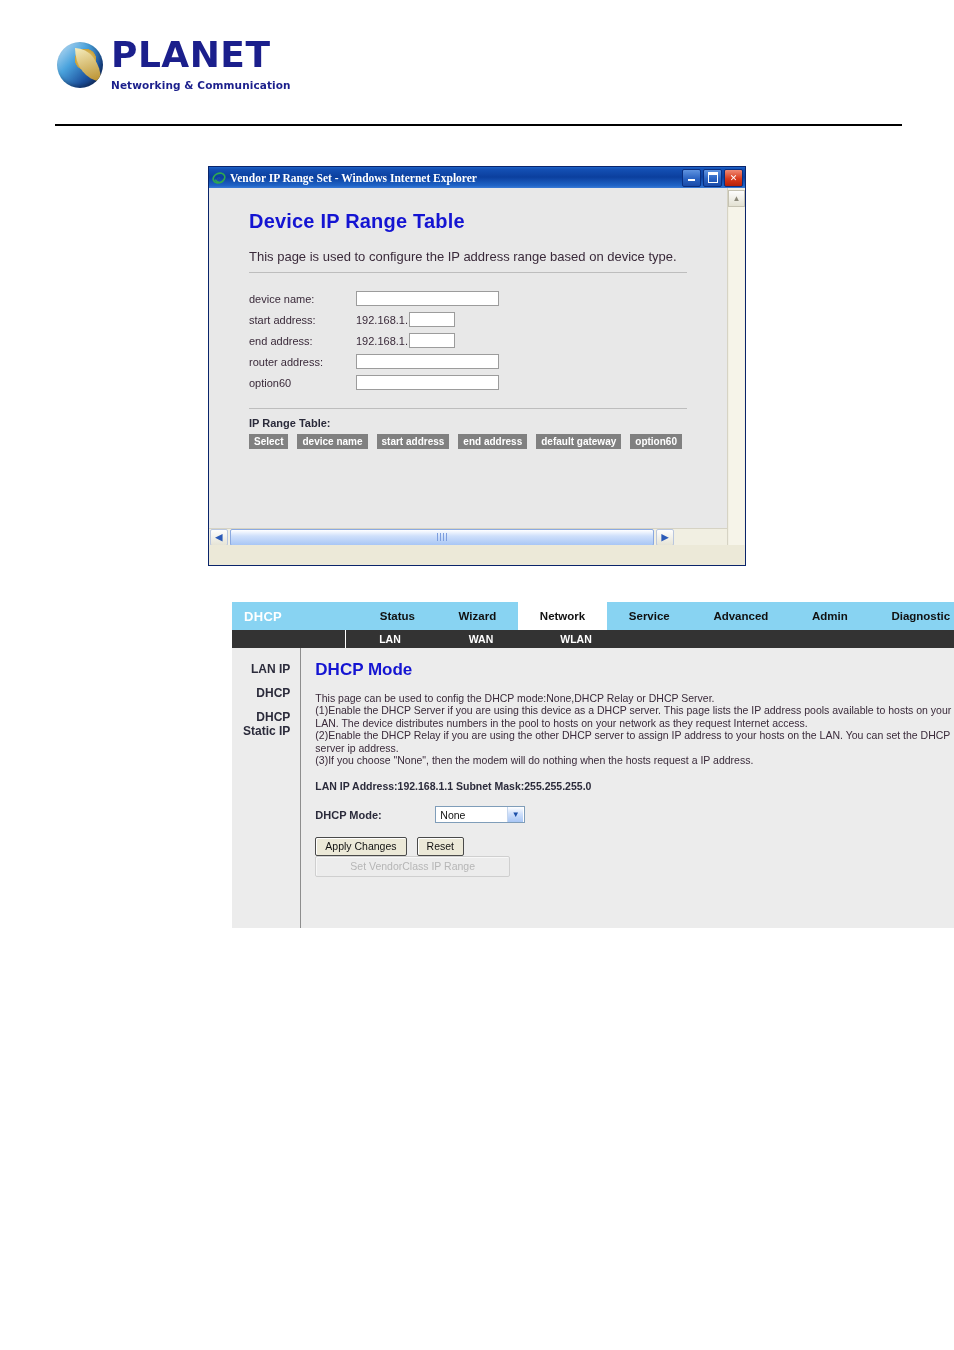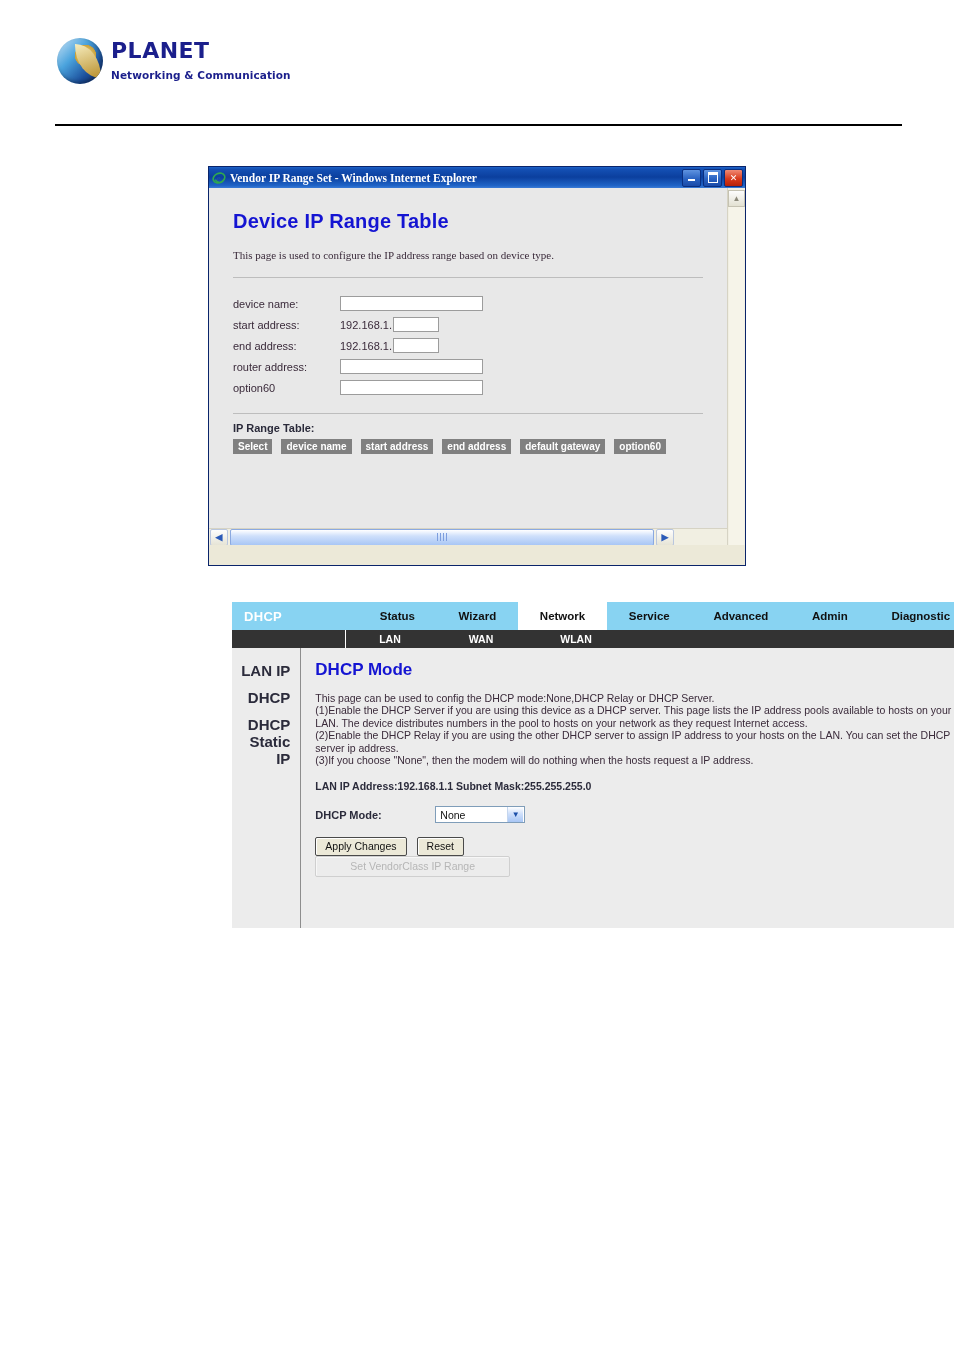--- a/index.html
+++ b/index.html
@@ -14,21 +14,21 @@
   .logo-globe{width:46px;height:46px;border-radius:50%;
     background:
       radial-gradient(circle at 62% 38%, #f2e3a0 0%, #c9a13a 26%, rgba(201,161,58,0) 27%),
       linear-gradient(135deg,#cfe6f7 0%,#4aa3dd 38%,#1b4f9c 72%,#16306b 100%);
     box-shadow:inset -2px -2px 4px rgba(0,0,0,.35);
     position:relative;overflow:hidden;}
   .logo-globe::after{content:"";position:absolute;left:40%;top:14%;width:56%;height:72%;
     background:linear-gradient(160deg,#f6edbe,#b98f2c);
     border-radius:0 100% 0 100%/0 100% 0 100%;}
   .logo-words{margin-left:8px;}
-  .logo-name{font-family:"DejaVu Sans", sans-serif;font-weight:bold;font-size:22px;
+  .logo-name{font-family:"DejaVu Sans", sans-serif;font-weight:bold;font-size:36px;
     letter-spacing:.5px;color:#1b1f8c;line-height:.95;}
   .logo-tag{font-family:"DejaVu Sans", sans-serif;font-weight:bold;font-size:10.5px;
     color:#1b1f8c;letter-spacing:.1px;margin-top:7px;}
   .top-rule{position:absolute;left:55px;top:124px;width:847px;height:2px;background:#000;}
 
   
   .ie-window{position:absolute;left:208px;top:166px;width:538px;height:400px;
     border:1px solid #0a246a;background:#ece9d8;box-sizing:border-box;}
   .ie-title{height:21px;
     background:linear-gradient(to bottom,#1d63c9 0%,#1450b4 10%,#0b3f9e 48%,#1f63c6 88%,#3a7bd6 100%);
@@ -72,23 +72,23 @@
     font-size:9px;color:#2b5ab8;font-weight:bold;}
   .hs-thumb{flex:1 1 auto;height:15px;margin:0 1px;
     background:linear-gradient(to bottom,#ffffff,#cfe0fb 40%,#a8c6f5 100%);
     border:1px solid #8ba9e0;border-radius:2px;
     display:flex;align-items:center;justify-content:center;}
   .hs-grip{width:10px;height:8px;
     background:repeating-linear-gradient(to right,#7d9ede 0 1px,transparent 1px 3px);}
   .hs-spacer{width:52px;}
 
   
-  .pg{padding:0 24px;}
+  .pg{padding:0 40px;}
   .pg-h1{color:#1414d2;font-size:20px;font-weight:bold;letter-spacing:.2px;margin:0 0 16px 0;}
-  .pg-desc{font-size:11px;color:#3a2a3a;margin-bottom:16px;font-family:Liberation Serif, serif;}
+  .pg-desc{font-size:13px;color:#3a2a3a;margin-bottom:8px;}
   .pg-hr{height:1px;background:#bdbdbd;margin:4px 0 18px 0;}
   .frm-row{display:flex;align-items:center;margin-bottom:6px;}
   .frm-lab{width:107px;font-size:11px;color:#3a2a3a;}
   .frm-pre{font-size:11px;color:#3a2a3a;margin-right:1px;}
   .inp{background:#fff;border:1px solid #9c9c9c;height:15px;box-sizing:border-box;}
   .inp.wide{width:143px;}
   .inp.small{width:46px;}
   .btn-row{display:flex;gap:8px;margin:18px 0 0 0;}
   .ie-btn{font-family:"Liberation Sans", sans-serif;font-size:10.5px;color:#111;
     background:#e4e2d6;border:1px solid #4a4a4a;border-radius:2px;
@@ -108,21 +108,21 @@
     font-size:11.5px;font-weight:bold;color:#111;}
   .nav-tab.active{background:#ffffff;}
   .subnav{height:18px;background:#333333;display:flex;align-items:center;}
   .subnav-gap{width:114px;height:18px;border-right:1px solid #ffffff;box-sizing:border-box;}
   .subnav-item{color:#ffffff;font-size:10.5px;font-weight:bold;text-align:center;}
   .si1{width:88px;}.si2{width:94px;}.si3{width:96px;}
 
   .rbody{display:flex;height:280px;}
   .side{width:114px;background:#ececec;border-right:1px solid #8d8d8d;
     padding:14px 10px 0 0;box-sizing:border-box;text-align:right;}
-  .side-item{font-size:15px;color:#2b2b3b;font-weight:bold;margin-bottom:10px;}
+  .side-item{font-size:12px;color:#2b2b3b;font-weight:bold;margin-bottom:10px;}
   .main{flex:1 1 auto;background:#ececec;padding:12px 16px 0 14px;box-sizing:border-box;}
   .m-h1{color:#1414d2;font-size:17px;font-weight:bold;margin:0 0 12px 0;}
   .m-p{font-size:10.5px;color:#3a2a3a;line-height:12.4px;margin:0;}
   .m-ip{font-size:10.5px;color:#2b2b3b;font-weight:bold;margin:14px 0 0 0;}
   .mode-row{display:flex;align-items:center;margin-top:14px;}
   .mode-lab{width:120px;font-size:11px;font-weight:bold;color:#2b2b3b;}
   .sel{width:90px;height:17px;background:#fff;border:1px solid #7f9db9;
     display:flex;align-items:center;box-sizing:border-box;}
   .sel-val{flex:1 1 auto;font-size:10.5px;color:#111;padding-left:4px;}
   .sel-arrow{width:15px;height:15px;margin-right:1px;

